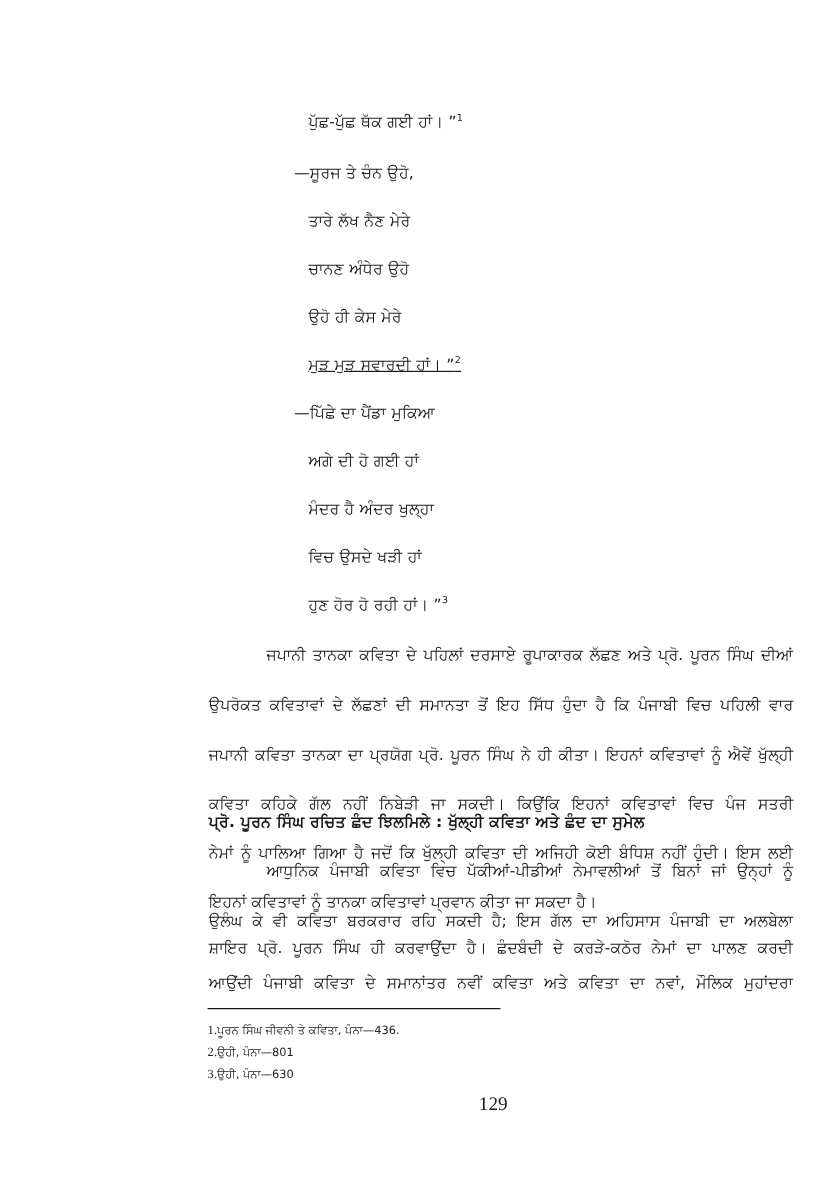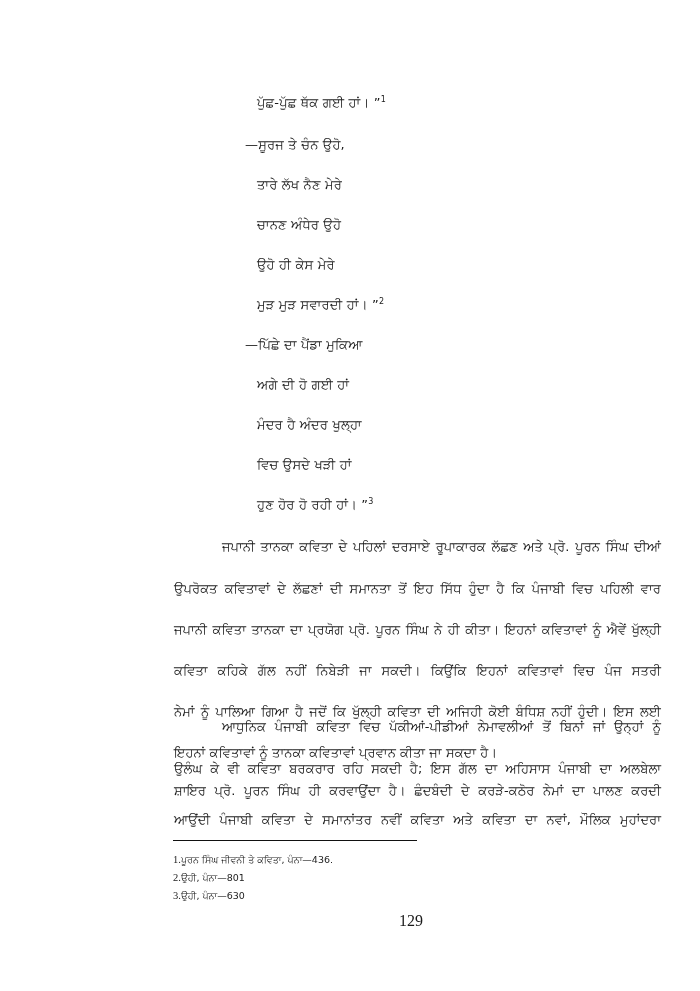--- a/index.html
+++ b/index.html
@@ -92,37 +92,38 @@
 <body>
 
 <div class="page">
 
   <div>
     <div class="poem-line" style="left:211px; top:94px;"><span>ਪੁੱਛ-ਪੁੱਛ ਥੱਕ ਗਈ ਹਾਂ। ”</span><span class="ref">1</span></div>
     <div class="poem-line" style="left:199px; top:136px;"><span>—ਸੂਰਜ ਤੇ ਚੰਨ ਉਹੋ,</span></div>
     <div class="poem-line" style="left:211px; top:176px;text-align:right;"><span>ਤਾਰੇ ਲੱਖ ਨੈਣ ਮੇਰੇ</span></div>
     <div class="poem-line" style="left:211px; top:216px;"><span>ਚਾਨਣ ਅੰਧੇਰ ਉਹੋ</span></div>
     <div class="poem-line" style="left:211px; top:256px;"><span>ਉਹੋ ਹੀ ਕੇਸ ਮੇਰੇ</span></div>
-    <div class="poem-line" style="left:211px; top:296px;"><span>ਮੁੜ ਮੁੜ ਸਵਾਰਦੀ ਹਾਂ। ”</span><span class="ref">2</span></div>
+    <div class="poem-line" style="left:211px; top:296px;text-decoration:underline;"><span>ਮੁੜ ਮੁੜ ਸਵਾਰਦੀ ਹਾਂ। ”</span><span class="ref">2</span></div>
     <div class="poem-line" style="left:199px; top:336px;"><span>—ਪਿੱਛੇ ਦਾ ਪੈਂਡਾ ਮੁਕਿਆ</span></div>
     <div class="poem-line" style="left:211px; top:376px;text-align:center;"><span>ਅਗੇ ਦੀ ਹੋ ਗਈ ਹਾਂ</span></div>
     <div class="poem-line" style="left:211px; top:416px;"><span>ਮੰਦਰ ਹੈ ਅੰਦਰ ਖੁਲ੍ਹਾ</span></div>
     <div class="poem-line" style="left:211px; top:456px;"><span>ਵਿਚ ਉਸਦੇ ਖੜੀ ਹਾਂ</span></div>
     <div class="poem-line" style="left:211px; top:496px;"><span>ਹੁਣ ਹੋਰ ਹੋ ਰਹੀ ਹਾਂ। ”</span><span class="ref">3</span></div>
   </div>
 
   <div>
     <div class="para-line indent" style="top:538px;">ਜਪਾਨੀ ਤਾਨਕਾ ਕਵਿਤਾ ਦੇ ਪਹਿਲਾਂ ਦਰਸਾਏ ਰੂਪਾਕਾਰਕ ਲੱਛਣ ਅਤੇ ਪ੍ਰੋ. ਪੂਰਨ ਸਿੰਘ ਦੀਆਂ</div>
     <div class="para-line" style="top:580px;">ਉਪਰੋਕਤ ਕਵਿਤਾਵਾਂ ਦੇ ਲੱਛਣਾਂ ਦੀ ਸਮਾਨਤਾ ਤੋਂ ਇਹ ਸਿੱਧ ਹੁੰਦਾ ਹੈ ਕਿ ਪੰਜਾਬੀ ਵਿਚ ਪਹਿਲੀ ਵਾਰ</div>
     <div class="para-line" style="top:621px;">ਜਪਾਨੀ ਕਵਿਤਾ ਤਾਨਕਾ ਦਾ ਪ੍ਰਯੋਗ ਪ੍ਰੋ. ਪੂਰਨ ਸਿੰਘ ਨੇ ਹੀ ਕੀਤਾ। ਇਹਨਾਂ ਕਵਿਤਾਵਾਂ ਨੂੰ ਐਵੇਂ ਖੁੱਲ੍ਹੀ</div>
     <div class="para-line" style="top:662px;">ਕਵਿਤਾ ਕਹਿਕੇ ਗੱਲ ਨਹੀਂ ਨਿਬੇੜੀ ਜਾ ਸਕਦੀ। ਕਿਉਂਕਿ ਇਹਨਾਂ ਕਵਿਤਾਵਾਂ ਵਿਚ ਪੰਜ ਸਤਰੀ</div>
     <div class="para-line" style="top:703px;">ਨੇਮਾਂ ਨੂੰ ਪਾਲਿਆ ਗਿਆ ਹੈ ਜਦੋਂ ਕਿ ਖੁੱਲ੍ਹੀ ਕਵਿਤਾ ਦੀ ਅਜਿਹੀ ਕੋਈ ਬੰਧਿਸ਼ ਨਹੀਂ ਹੁੰਦੀ। ਇਸ ਲਈ</div>
     <div class="para-line last" style="top:744px;">ਇਹਨਾਂ ਕਵਿਤਾਵਾਂ ਨੂੰ ਤਾਨਕਾ ਕਵਿਤਾਵਾਂ ਪ੍ਰਵਾਨ ਕੀਤਾ ਜਾ ਸਕਦਾ ਹੈ।</div>
   </div>
 
+  <div class="heading" style="top:677px;">ਪ੍ਰੋ. ਪੂਰਨ ਸਿੰਘ ਰਚਿਤ ਛੰਦ ਝਿਲਮਿਲੇ : ਖੁੱਲ੍ਹੀ ਕਵਿਤਾ ਅਤੇ ਛੰਦ ਦਾ ਸੁਮੇਲ</div>
 
   <div>
     <div class="para-line indent" style="top:718px;">ਆਧੁਨਿਕ ਪੰਜਾਬੀ ਕਵਿਤਾ ਵਿਚ ਪੱਕੀਆਂ-ਪੀਡੀਆਂ ਨੇਮਾਵਲੀਆਂ ਤੋਂ ਬਿਨਾਂ ਜਾਂ ਉਨ੍ਹਾਂ ਨੂੰ</div>
     <div class="para-line" style="top:760px;">ਉਲੰਘ ਕੇ ਵੀ ਕਵਿਤਾ ਬਰਕਰਾਰ ਰਹਿ ਸਕਦੀ ਹੈ; ਇਸ ਗੱਲ ਦਾ ਅਹਿਸਾਸ ਪੰਜਾਬੀ ਦਾ ਅਲਬੇਲਾ</div>
     <div class="para-line" style="top:782px;">ਸ਼ਾਇਰ ਪ੍ਰੋ. ਪੂਰਨ ਸਿੰਘ ਹੀ ਕਰਵਾਉਂਦਾ ਹੈ। ਛੰਦਬੰਦੀ ਦੇ ਕਰੜੇ-ਕਠੋਰ ਨੇਮਾਂ ਦਾ ਪਾਲਣ ਕਰਦੀ</div>
     <div class="para-line" style="top:811px;">ਆਉਂਦੀ ਪੰਜਾਬੀ ਕਵਿਤਾ ਦੇ ਸਮਾਨਾਂਤਰ ਨਵੀਂ ਕਵਿਤਾ ਅਤੇ ਕਵਿਤਾ ਦਾ ਨਵਾਂ, ਮੌਲਿਕ ਮੁਹਾਂਦਰਾ</div>
   </div>
 
   <div class="footnote-rule"></div>
   <div class="footnote" style="top:853px;"><span class="num">1.</span><span>ਪੂਰਨ ਸਿੰਘ ਜੀਵਨੀ ਤੇ ਕਵਿਤਾ, ਪੰਨਾ—436.</span></div>

